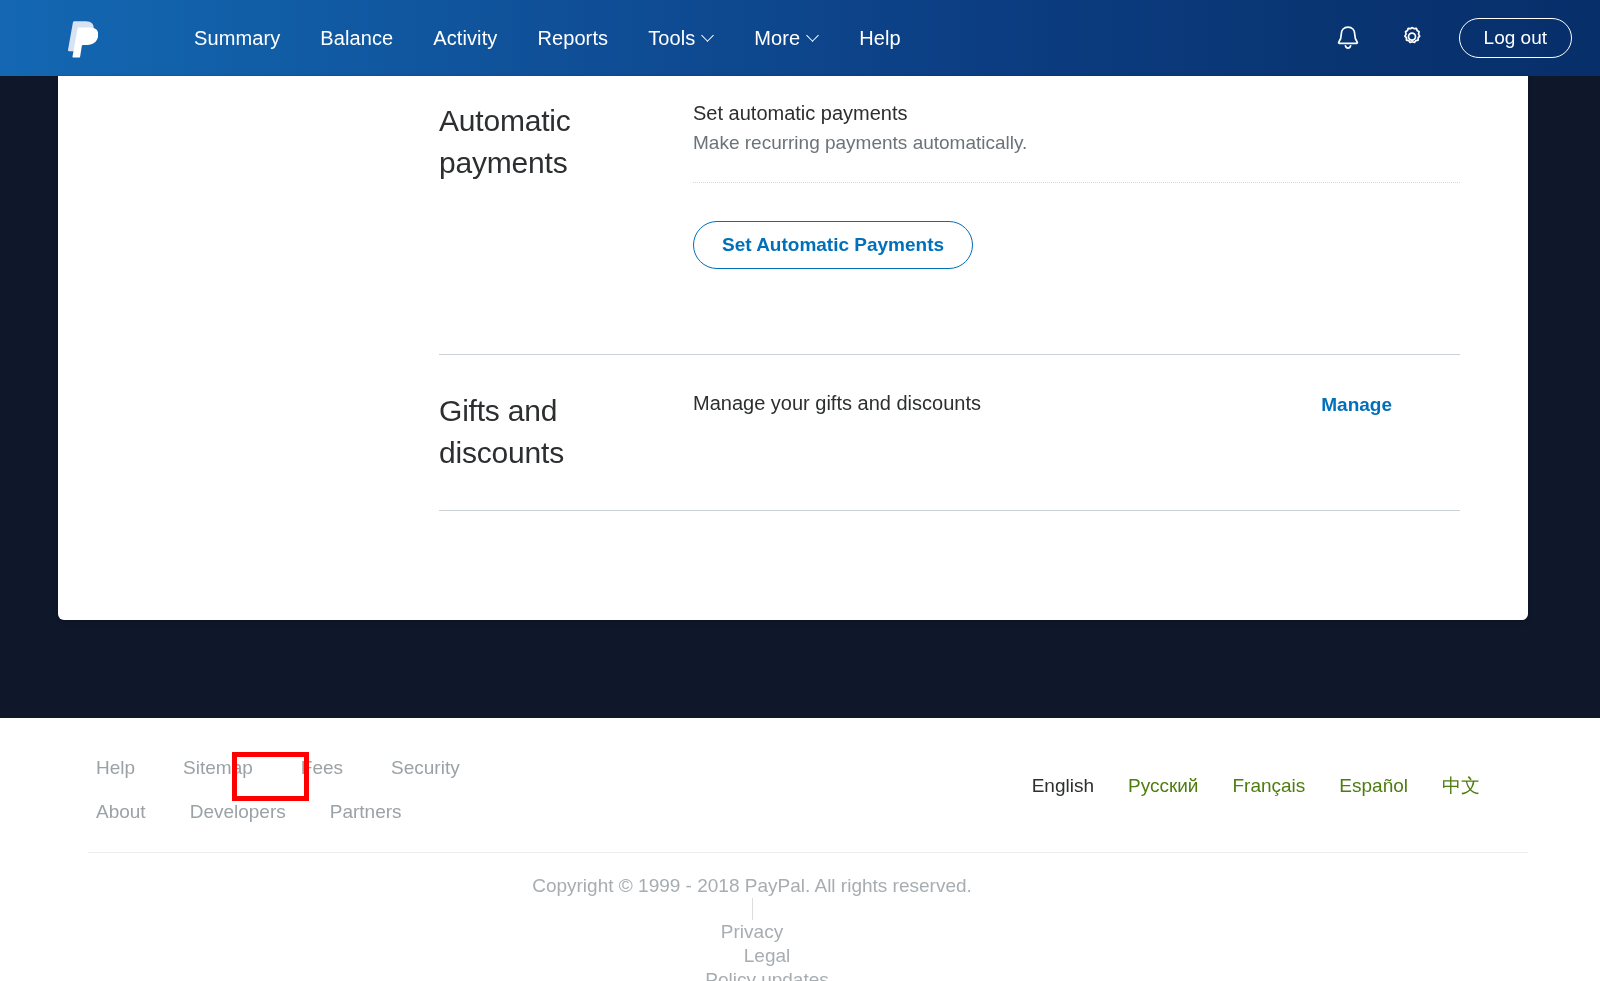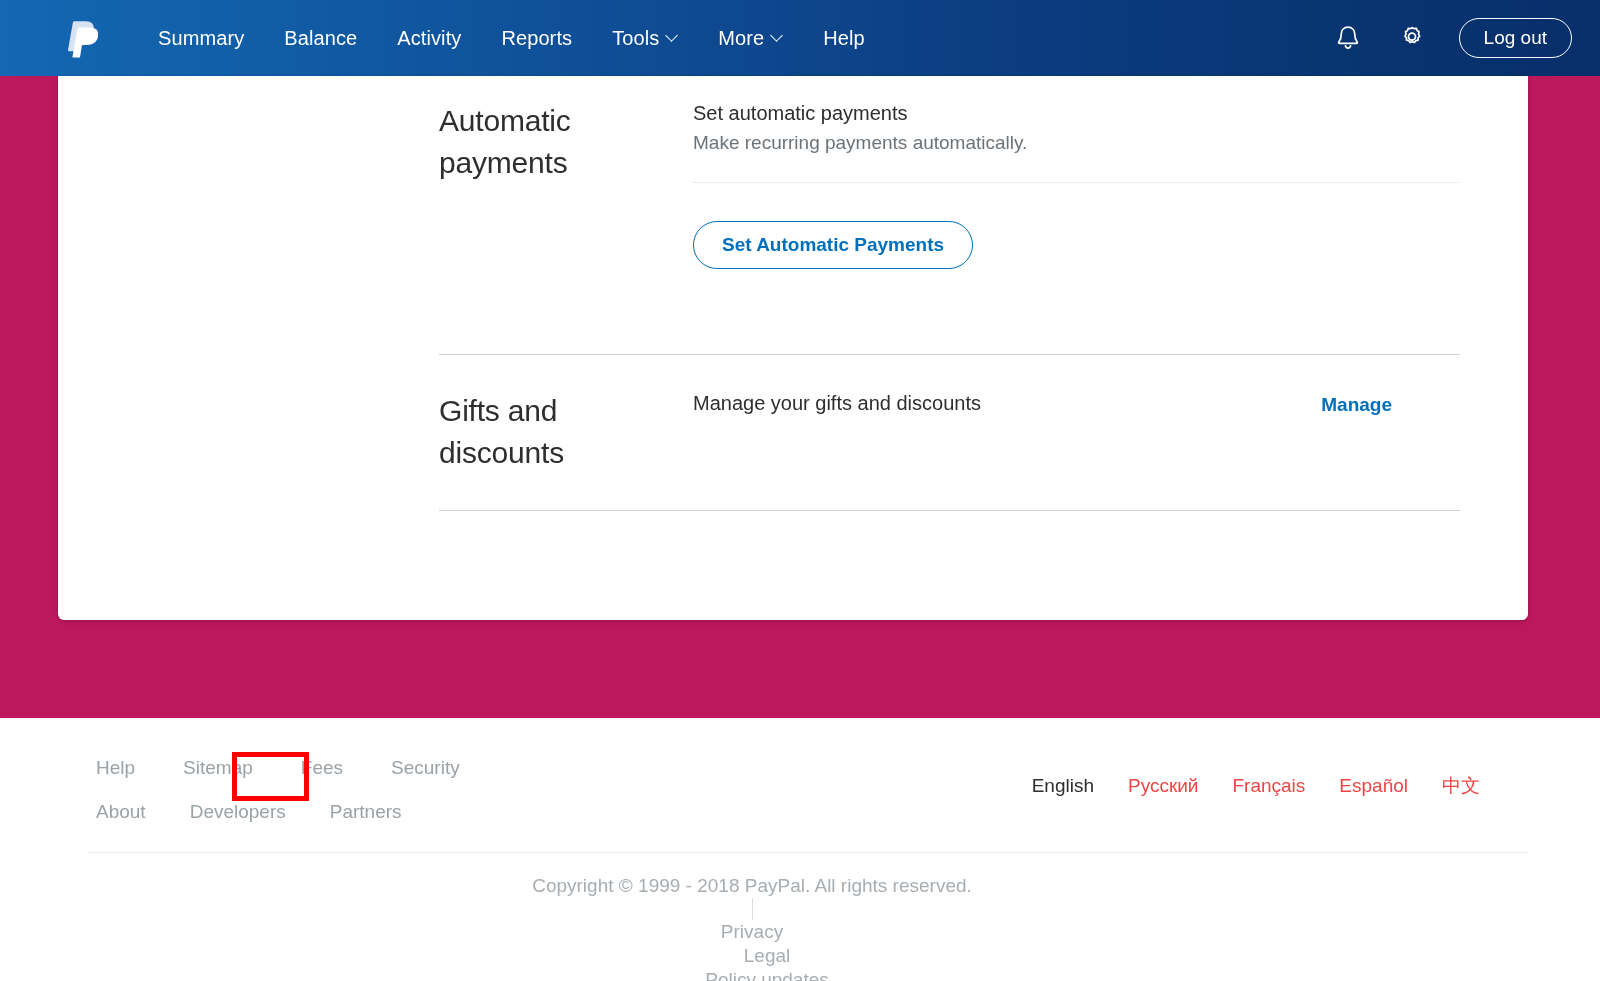--- a/index.html
+++ b/index.html
@@ -18,20 +18,21 @@
 
   
   .header {
     position: relative;
     height: 76px;
     width: 100%;
     background: linear-gradient(90deg, #1467b3 0%, #115fa8 14%, #0f4f97 36%, #0c3d82 62%, #093573 82%, #072f6a 100%);
     display: flex;
     align-items: center;
     padding: 0 28px 0 64px;
+    gap: 36px;
   }
   .brand-logo {
     width: 34px;
     height: 40px;
     position: relative;
     flex: 0 0 auto;
     margin-right: 40px;
   }
   .brand-logo svg { display: block; }
 
@@ -92,21 +93,21 @@
     padding: 9px 24px 10px;
     background: transparent;
     cursor: pointer;
     font-family: inherit;
     line-height: 1;
     white-space: nowrap;
   }
 
   
   .page-bg {
-    background: #be185d;
+    background: #0f172a;
     height: 642px;
     position: relative;
     width: 100%;
   }
   .card {
     position: absolute;
     left: 58px;
     right: 72px;
     top: 0;
     height: 544px;
@@ -236,21 +237,21 @@
 
   .lang-list {
     display: flex;
     align-items: center;
     gap: 34px;
     padding-top: 18px;
     padding-right: 48px;
   }
   .lang {
     font-size: 19px;
-    color: #ef4444;
+    color: #4d7c0f;
     cursor: pointer;
     text-decoration: none;
     line-height: 24px;
     white-space: nowrap;
   }
   .lang.active {
     color: #2c2e2f;
   }
 
   .footer-divider {

